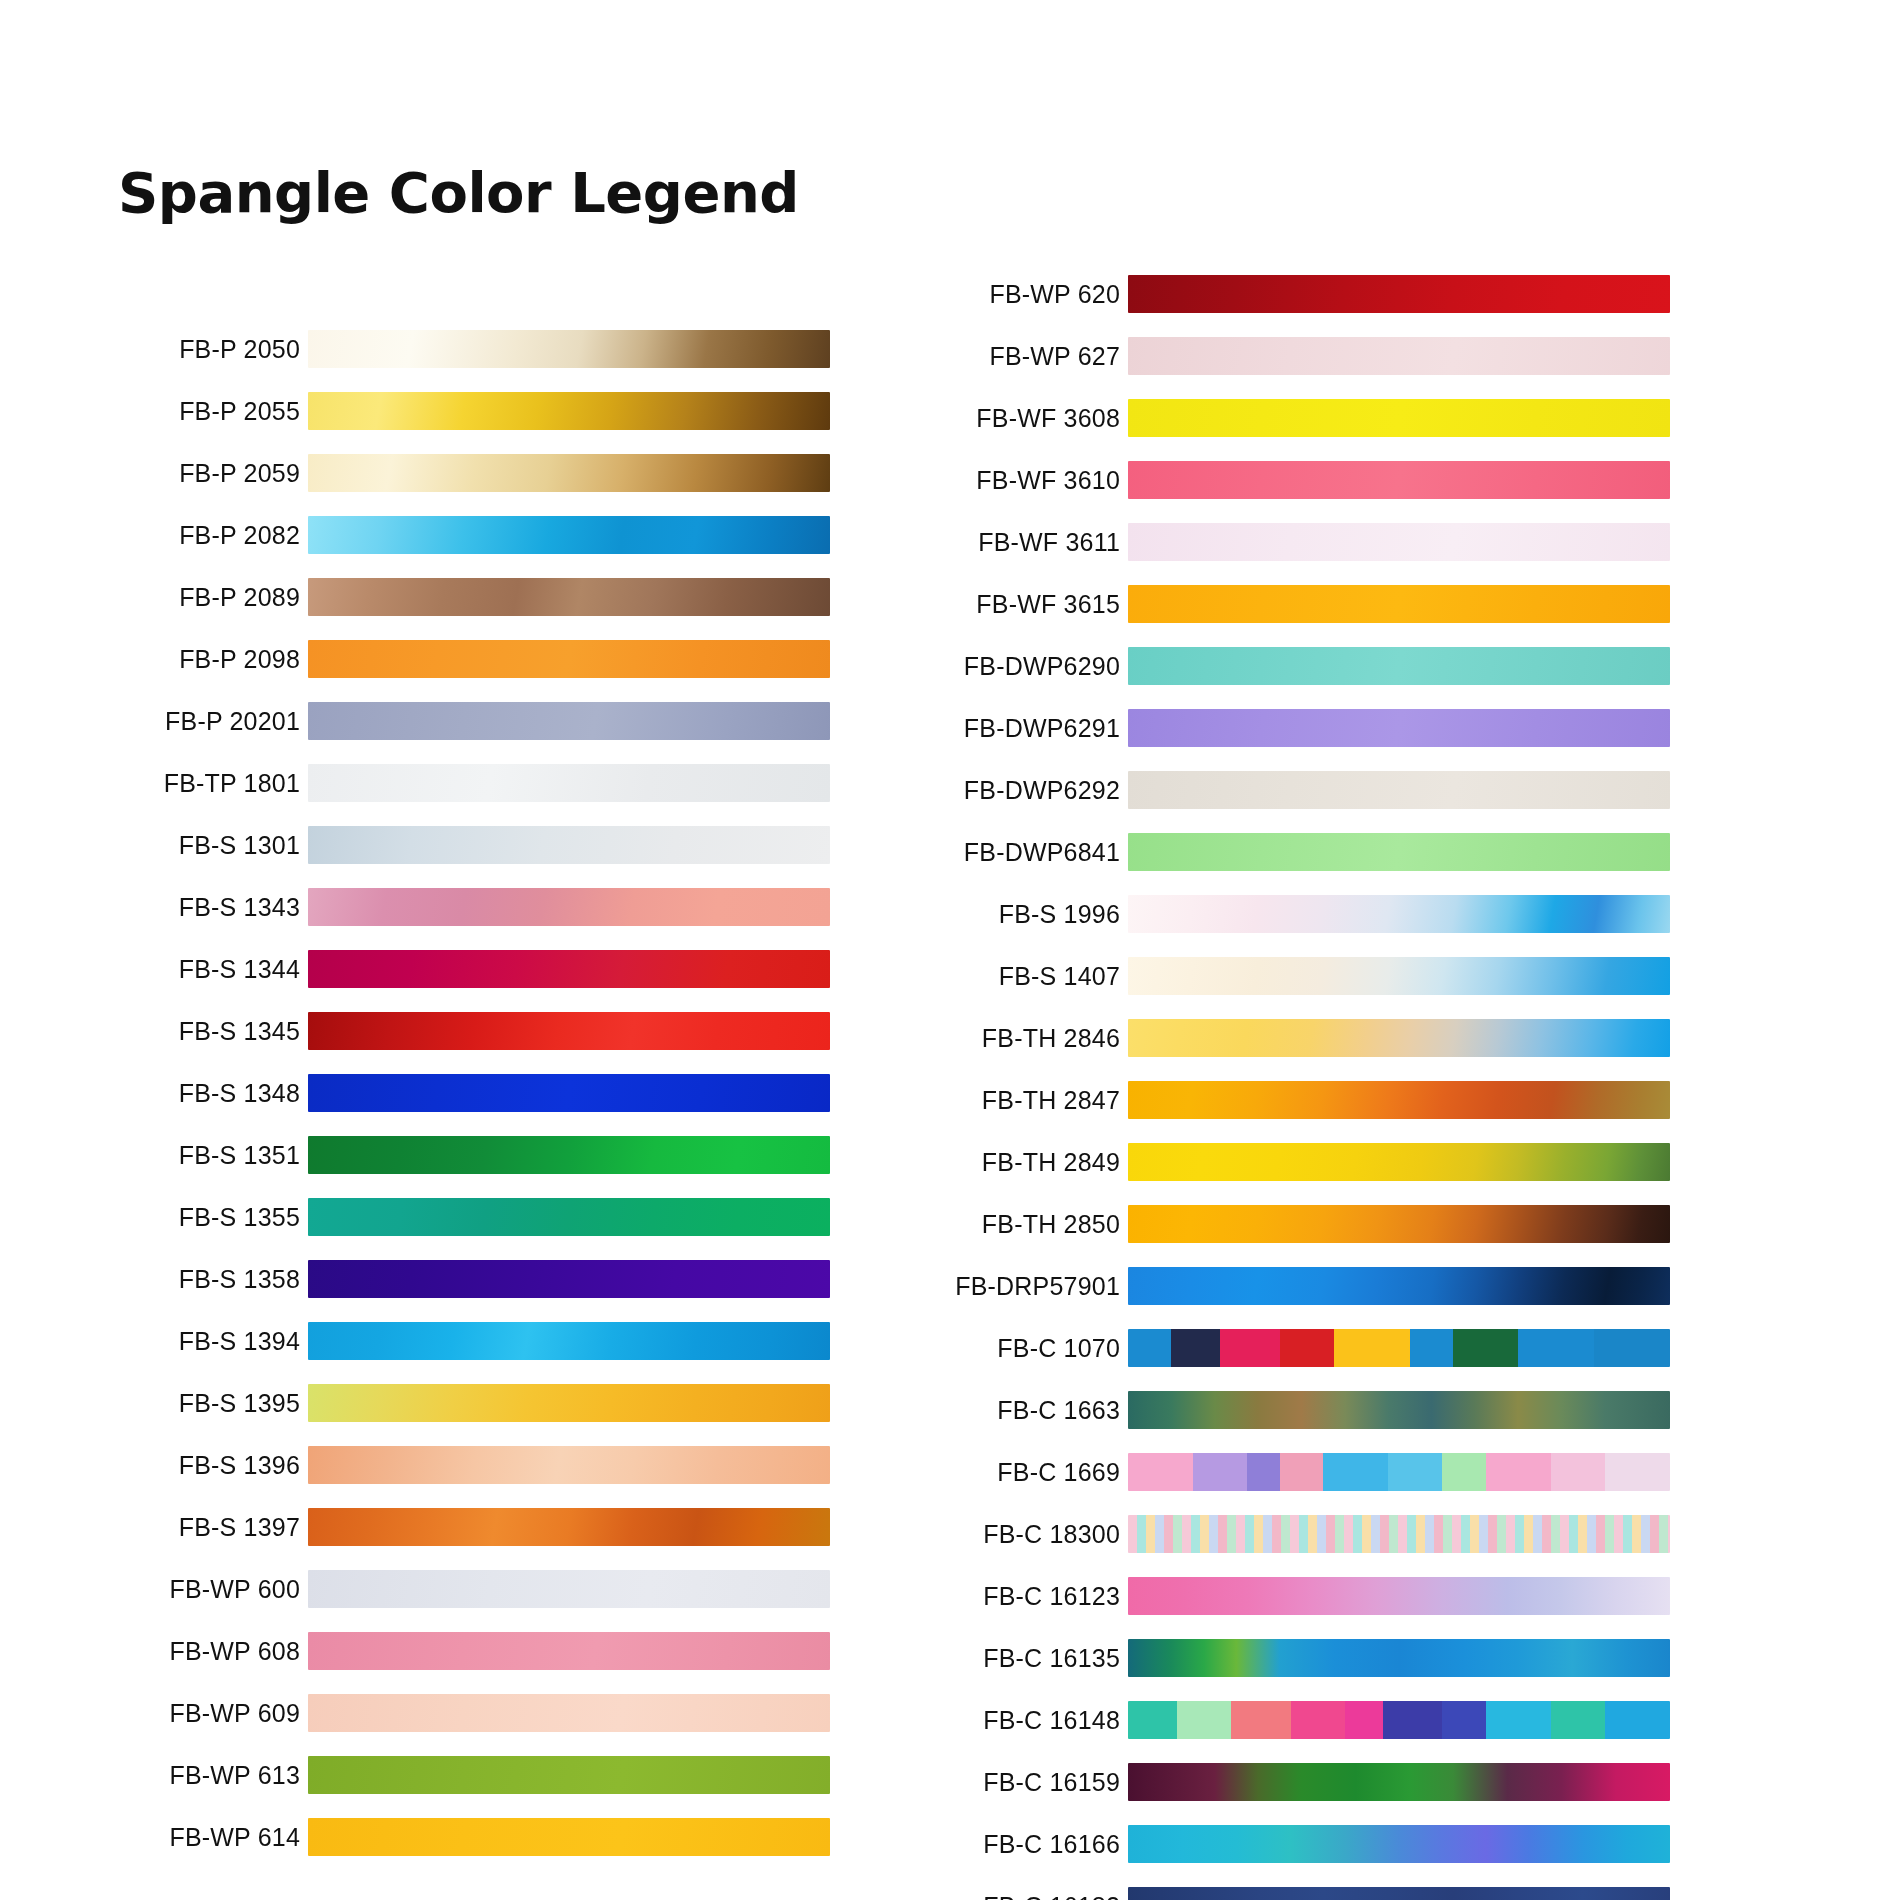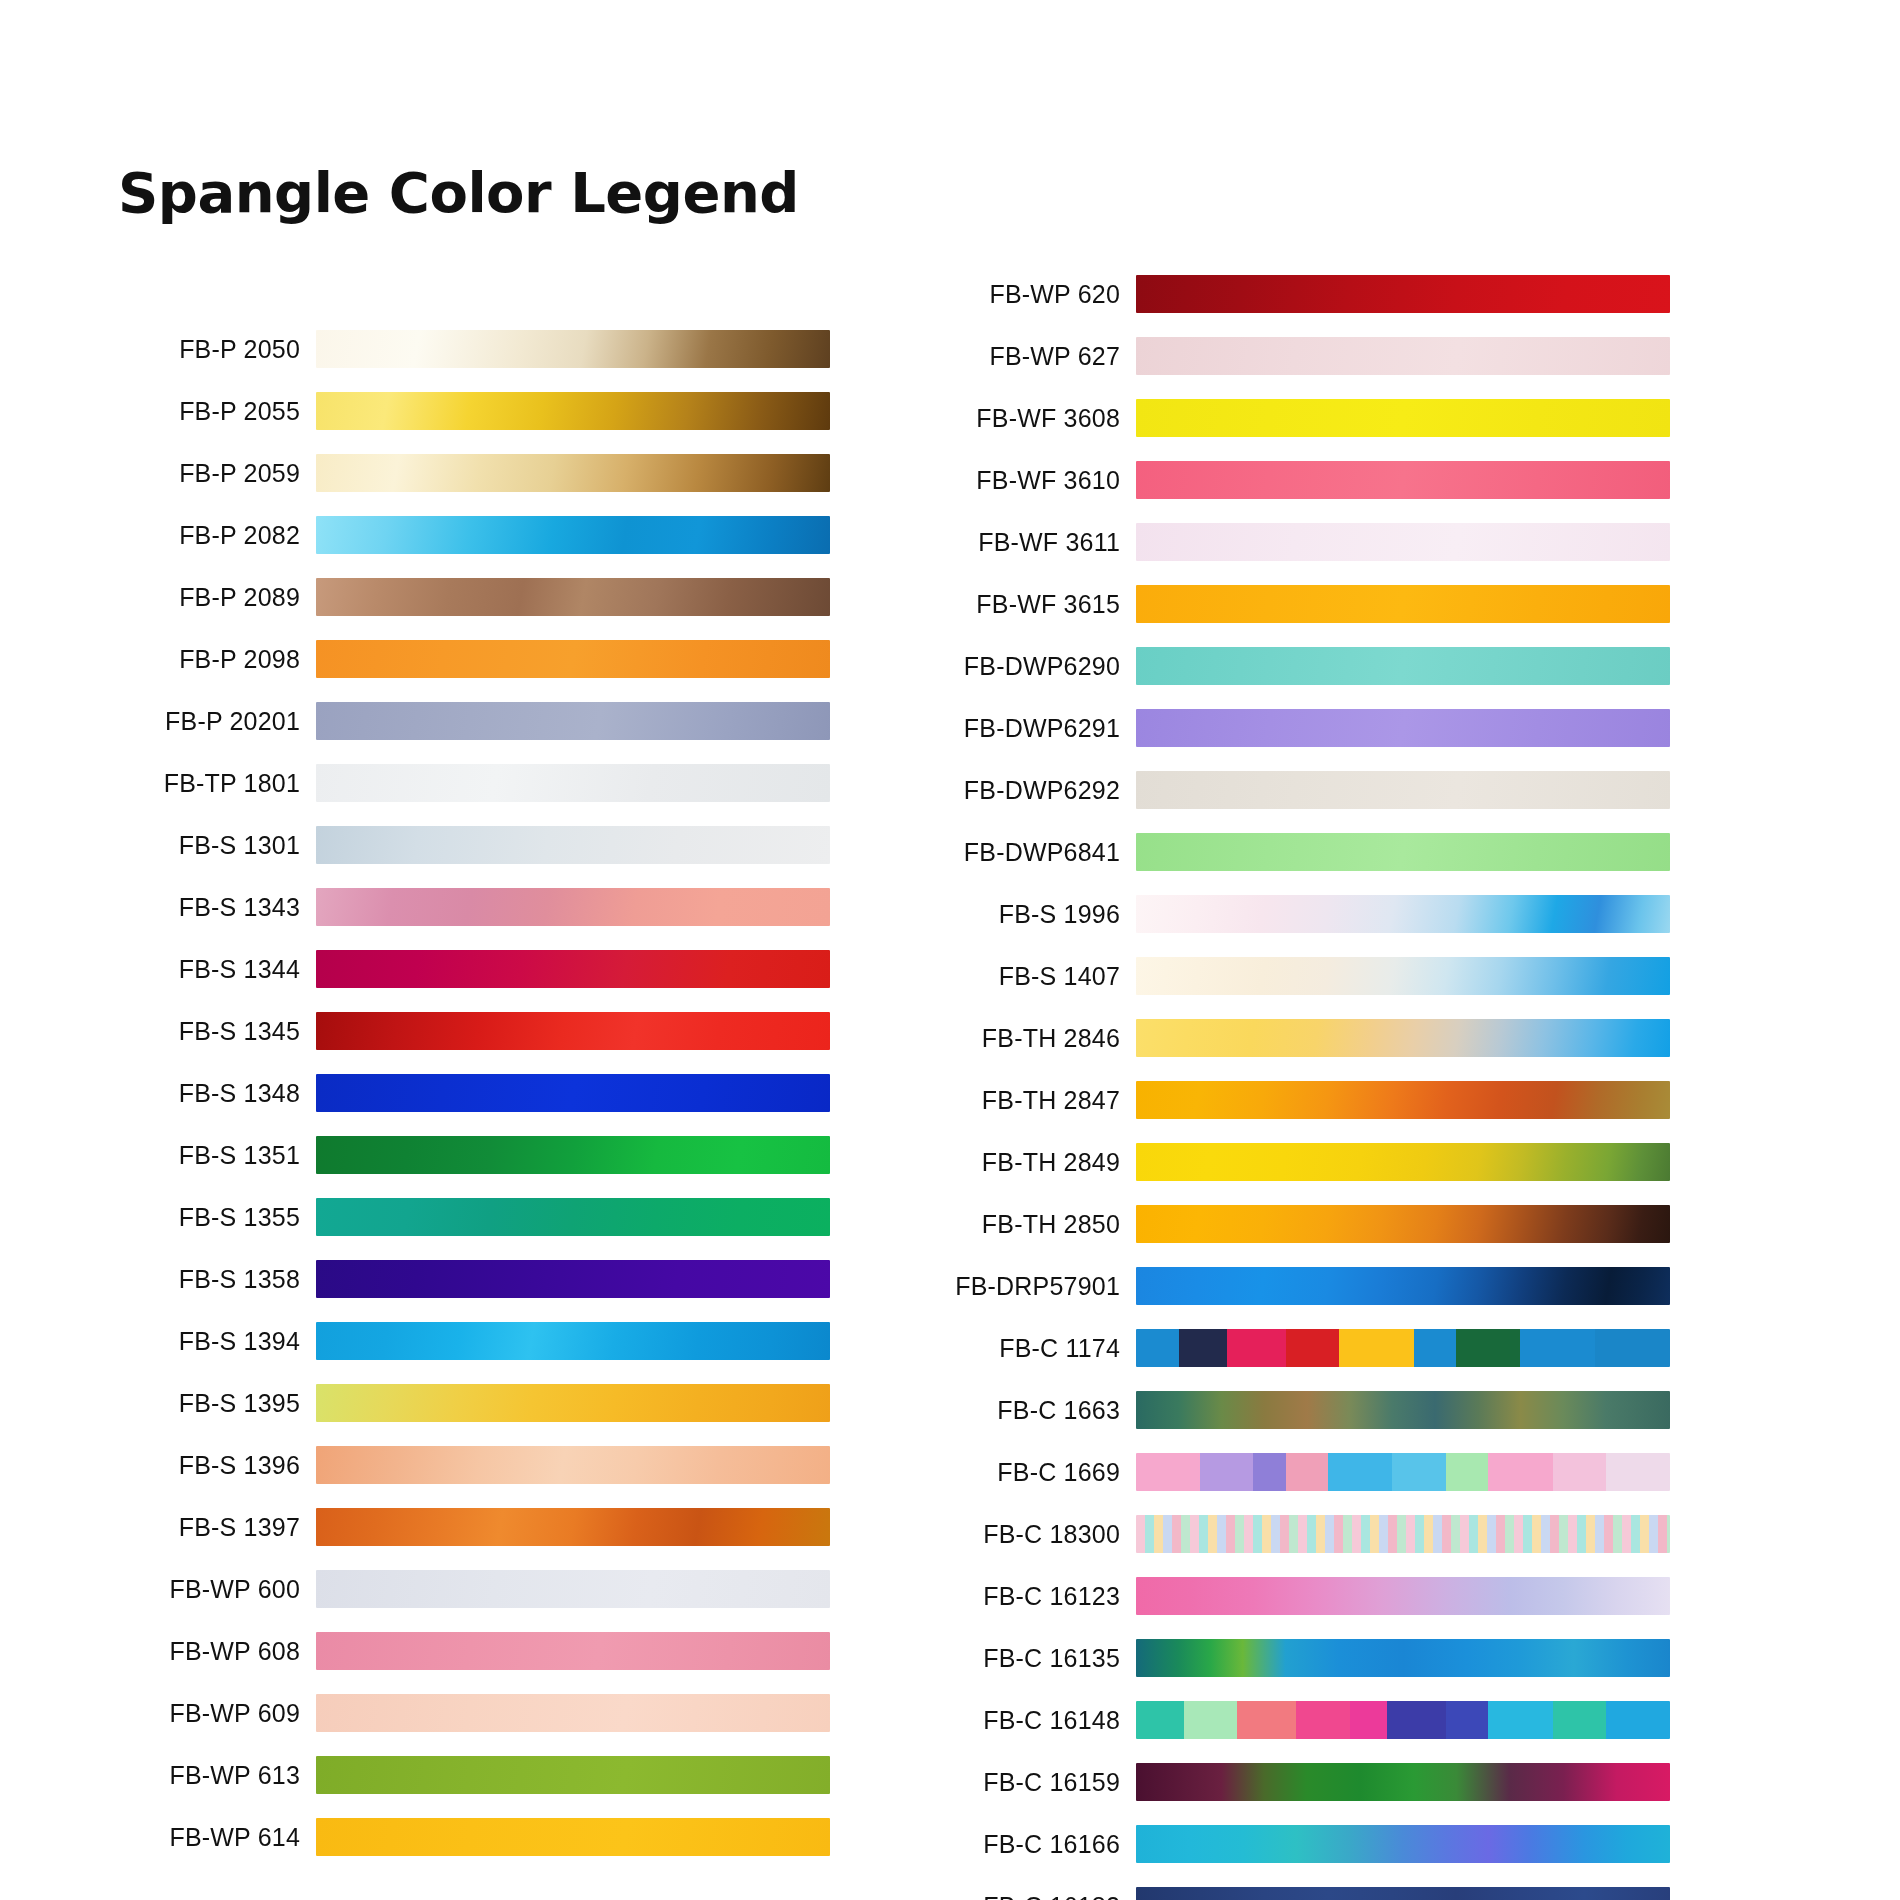--- a/index.html
+++ b/index.html
@@ -51,21 +51,21 @@
     display: flex;
     align-items: center;
     height: 62px;
   }
   .label {
     font-family: "Liberation Sans", sans-serif;
     font-size: 25px;
     color: #111111;
     text-align: right;
     white-space: nowrap;
-    padding-right: 16px;
+    padding-right: 8px;
     letter-spacing: 0.2px;
   }
   .col-left .label { width: 210px; }
   .col-right .label { width: 240px; }
   .swatch {
     height: 38px;
     flex: 1 1 auto;
     border-radius: 1px;
   }
 </style>
@@ -241,21 +241,21 @@
       </div>
       <div class="row">
         <div class="label">FB-TH 2850</div>
         <div class="swatch" style="background: linear-gradient(100deg, rgb(251, 178, 0) 0%, rgb(252, 182, 4) 12%, rgb(250, 176, 8) 24%, rgb(247, 164, 14) 36%, rgb(240, 148, 20) 46%, rgb(228, 128, 24) 56%, rgb(207, 106, 28) 64%, rgb(168, 82, 28) 72%, rgb(126, 60, 28) 80%, rgb(90, 44, 26) 88%, rgb(58, 29, 20) 94%, rgb(42, 22, 15) 100%);"></div>
       </div>
       <div class="row">
         <div class="label">FB-DRP57901</div>
         <div class="swatch" style="background: linear-gradient(100deg, rgb(27, 134, 224) 0%, rgb(26, 140, 230) 12%, rgb(24, 146, 232) 24%, rgb(26, 138, 226) 36%, rgb(26, 124, 214) 46%, rgb(23, 110, 196) 56%, rgb(21, 88, 166) 64%, rgb(17, 63, 126) 72%, rgb(12, 42, 85) 80%, rgb(8, 28, 56) 88%, rgb(10, 36, 72) 94%, rgb(14, 46, 92) 100%);"></div>
       </div>
       <div class="row">
-        <div class="label">FB-C 1174</div>
+        <div class="label">FB-C 1070</div>
         <div class="swatch" style="background: linear-gradient(90deg, rgb(27, 139, 208) 0%, rgb(27, 139, 208) 8%, rgb(34, 42, 76) 8%, rgb(34, 42, 76) 17%, rgb(229, 32, 90) 17%, rgb(229, 32, 90) 28%, rgb(216, 31, 36) 28%, rgb(216, 31, 36) 38%, rgb(251, 194, 26) 38%, rgb(251, 194, 26) 52%, rgb(27, 139, 208) 52%, rgb(27, 139, 208) 60%, rgb(24, 105, 58) 60%, rgb(24, 105, 58) 72%, rgb(27, 139, 208) 72%, rgb(27, 139, 208) 86%, rgb(26, 134, 200) 86%, rgb(26, 134, 200) 100%);"></div>
       </div>
       <div class="row">
         <div class="label">FB-C 1663</div>
         <div class="swatch" style="background: linear-gradient(90deg, rgb(42, 106, 98) 0%, rgb(58, 122, 94) 8%, rgb(106, 138, 72) 16%, rgb(138, 122, 64) 24%, rgb(160, 122, 72) 32%, rgb(122, 138, 88) 40%, rgb(74, 122, 106) 48%, rgb(58, 106, 112) 56%, rgb(90, 122, 88) 64%, rgb(138, 138, 72) 72%, rgb(106, 138, 90) 80%, rgb(74, 122, 104) 88%, rgb(58, 106, 96) 100%);"></div>
       </div>
       <div class="row">
         <div class="label">FB-C 1669</div>
         <div class="swatch" style="background: linear-gradient(90deg, rgb(246, 168, 205) 0%, rgb(246, 168, 205) 12%, rgb(182, 154, 226) 12%, rgb(182, 154, 226) 22%, rgb(143, 127, 216) 22%, rgb(143, 127, 216) 28%, rgb(240, 160, 184) 28%, rgb(240, 160, 184) 36%, rgb(63, 182, 232) 36%, rgb(63, 182, 232) 48%, rgb(88, 196, 234) 48%, rgb(88, 196, 234) 58%, rgb(168, 232, 176) 58%, rgb(168, 232, 176) 66%, rgb(246, 168, 205) 66%, rgb(246, 168, 205) 78%, rgb(243, 194, 220) 78%, rgb(243, 194, 220) 88%, rgb(238, 218, 234) 88%, rgb(238, 218, 234) 100%);"></div>
       </div>

